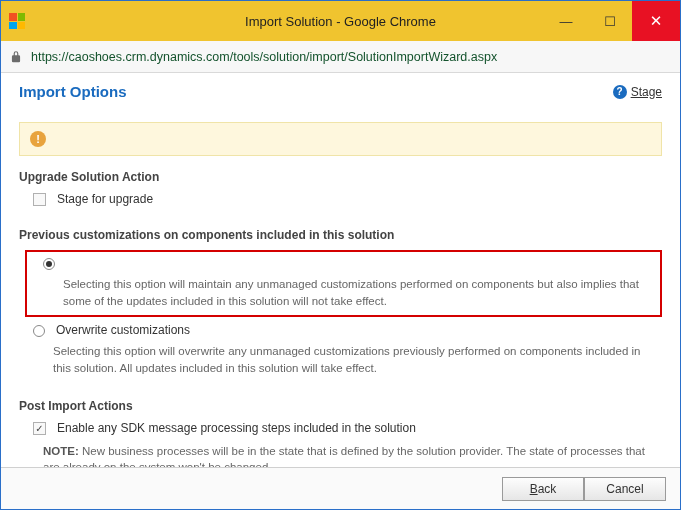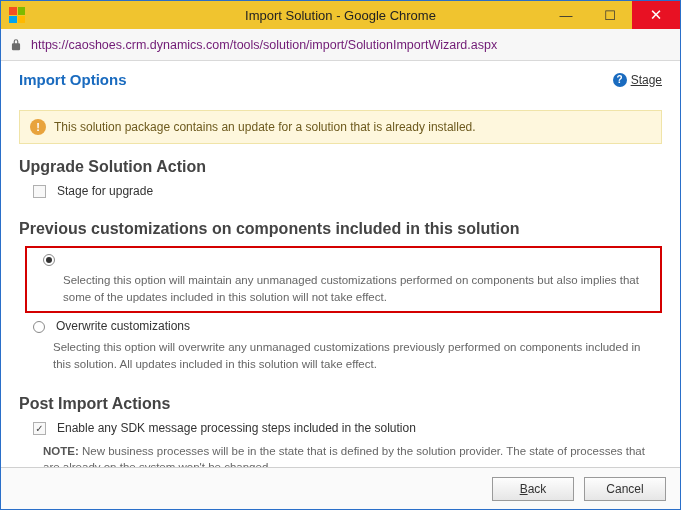--- a/index.html
+++ b/index.html
@@ -1,49 +1,49 @@
 <!DOCTYPE html>
 <html><head>
 <meta charset="utf-8">
 <style>
   * { box-sizing: border-box; margin: 0; padding: 0; }
   body { font-family: "Segoe UI", Tahoma, sans-serif; font-size: 12px; color: #333; background: #fff; }
   .window { width: 681px; height: 510px; border: 1px solid #2a6fc9; display: flex; flex-direction: column; }
-  .titlebar { height: 28px; background: #f0c42f; display: flex; align-items: center; position: relative; }
+  .titlebar { height: 40px; background: #f0c42f; display: flex; align-items: center; position: relative; }
   .ms-logo { width: 16px; height: 16px; margin-left: 8px; display: grid; grid-template-columns: 1fr 1fr; grid-template-rows: 1fr 1fr; gap: 1px; }
   .ms-logo span:nth-child(1){background:#f25022;} .ms-logo span:nth-child(2){background:#7fba00;}
   .ms-logo span:nth-child(3){background:#00a4ef;} .ms-logo span:nth-child(4){background:#ffb900;}
   .title { position:absolute; left:0; right:0; text-align:center; font-size:13px; color:#222; }
   .winbtns { position:absolute; right:0; top:0; height:100%; display:flex; }
   .winbtn { width:44px; height:100%; display:flex; align-items:center; justify-content:center; font-size:13px; color:#333; }
   .winbtn.close { background:#e81123; color:#fff; width:48px; font-size:15px; }
   .addrbar { height:32px; border-bottom:1px solid #d9d9d9; display:flex; align-items:center; padding:0 8px; background:#f7f7f7; }
   .lock { width:14px; height:14px; margin-right:8px; }
-  .addr { flex:1; color:#701a75; font-size:12.5px; white-space:nowrap; overflow:hidden; }
+  .addr { flex:1; color:#14532d; font-size:12.5px; white-space:nowrap; overflow:hidden; }
   .content { flex:1; overflow:auto; padding:10px 18px 8px 18px; position:relative; }
   .hdr-row { display:flex; justify-content:space-between; align-items:center; margin-bottom:22px; }
   .heading { color:#1a6bbf; font-size:15px; font-weight:600; }
   .help { display:flex; align-items:center; gap:4px; color:#333; }
   .help-icon { width:14px; height:14px; border-radius:50%; background:#1a6bbf; color:#fff; display:inline-flex; align-items:center; justify-content:center; font-size:10px; font-weight:bold; }
   .help-text { text-decoration:underline; cursor:pointer; }
   .banner { background:#fef7dd; border:1px solid #f0e4a8; padding:8px 10px; display:flex; align-items:center; gap:8px; margin-bottom:14px; }
   .warn-icon { width:16px; height:16px; border-radius:50%; background:#e8a33d; color:#fff; display:inline-flex; align-items:center; justify-content:center; font-weight:bold; font-size:11px; }
   .banner-text { color:#6d5a1e; font-size:12px; }
-  .section-title { font-weight:600; color:#444; margin:6px 0 8px 0; font-size:16px; }
+  .section-title { font-weight:600; color:#444; margin:6px 0 8px 0; font-size:12px; }
   .chk-row, .rad-row { display:flex; align-items:flex-start; gap:11px; margin-left:14px; margin-bottom:6px; }
   .chk-box { width:13px; height:13px; border:1px solid #b0b0b0; background:#f8f8f8; display:inline-flex; align-items:center; justify-content:center; flex-shrink:0; margin-top:1px; }
   .chk-box.checked::after { content:"✓"; font-size:10px; color:#444; }
   .rad { width:12px; height:12px; border:1px solid #888; border-radius:50%; background:#fff; display:inline-flex; align-items:center; justify-content:center; flex-shrink:0; margin-top:2px; }
   .rad.sel::after { content:""; width:6px; height:6px; border-radius:50%; background:#333; }
   .opt-label { color:#333; }
   .opt-desc { color:#666; font-size:11.5px; margin:2px 8px 10px 34px; line-height:1.45; }
   .highlight { border:2px solid #d40000; padding:4px 6px 2px 2px; margin-left:6px; margin-bottom:6px; }
   .note { color:#666; font-size:11.5px; margin-left:24px; line-height:1.45; margin-top:8px; }
   .note b { color:#555; }
-  .buttonbar { height:42px; border-top:1px solid #d0d0d0; display:flex; justify-content:flex-end; align-items:center; gap:10px; padding:0 14px; background:#fafafa; }
+  .buttonbar { height:42px; border-top:1px solid #d0d0d0; display:flex; justify-content:flex-end; align-items:center; padding:0 14px; background:#fafafa; }
   .btn { min-width:82px; height:24px; border:1px solid #9a9a9a; background:linear-gradient(#fdfdfd,#e6e6e6); font-size:12px; color:#333; display:flex; align-items:center; justify-content:center; cursor:pointer; }
   .btn span.u { text-decoration:underline; }
   .btn-highlight { border:2px solid #d40000; padding:2px; }
 </style>
 </head>
 <body>
 
 <div class="window">
 
   <div class="titlebar">
@@ -73,21 +73,20 @@
     <div class="hdr-row">
       <div class="heading">Import Options</div>
       <div class="help">
         <span class="help-icon">?</span>
         <span class="help-text">Stage</span>
       </div>
     </div>
 
     <div class="banner">
       <span class="warn-icon">!</span>
-      <span class="banner-text">This solution package contains an update for a solution that is already installed.</span>
     </div>
 
     <div class="section-title">Upgrade Solution Action</div>
     <div class="chk-row">
       <span class="chk-box"></span>
       <span class="opt-label">Stage for upgrade</span>
     </div>
 
     <div style="height:10px"></div>
 

